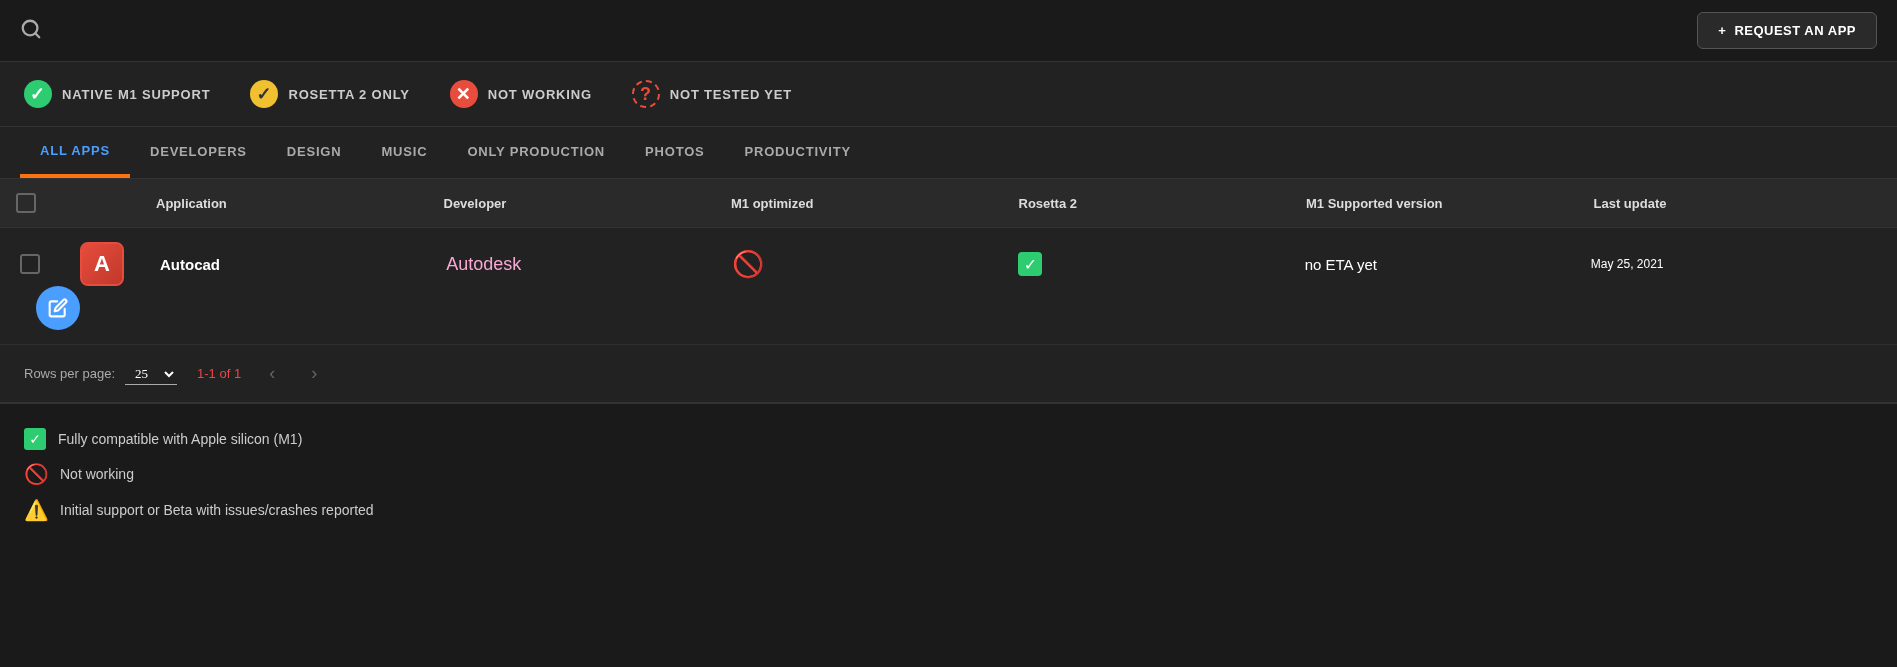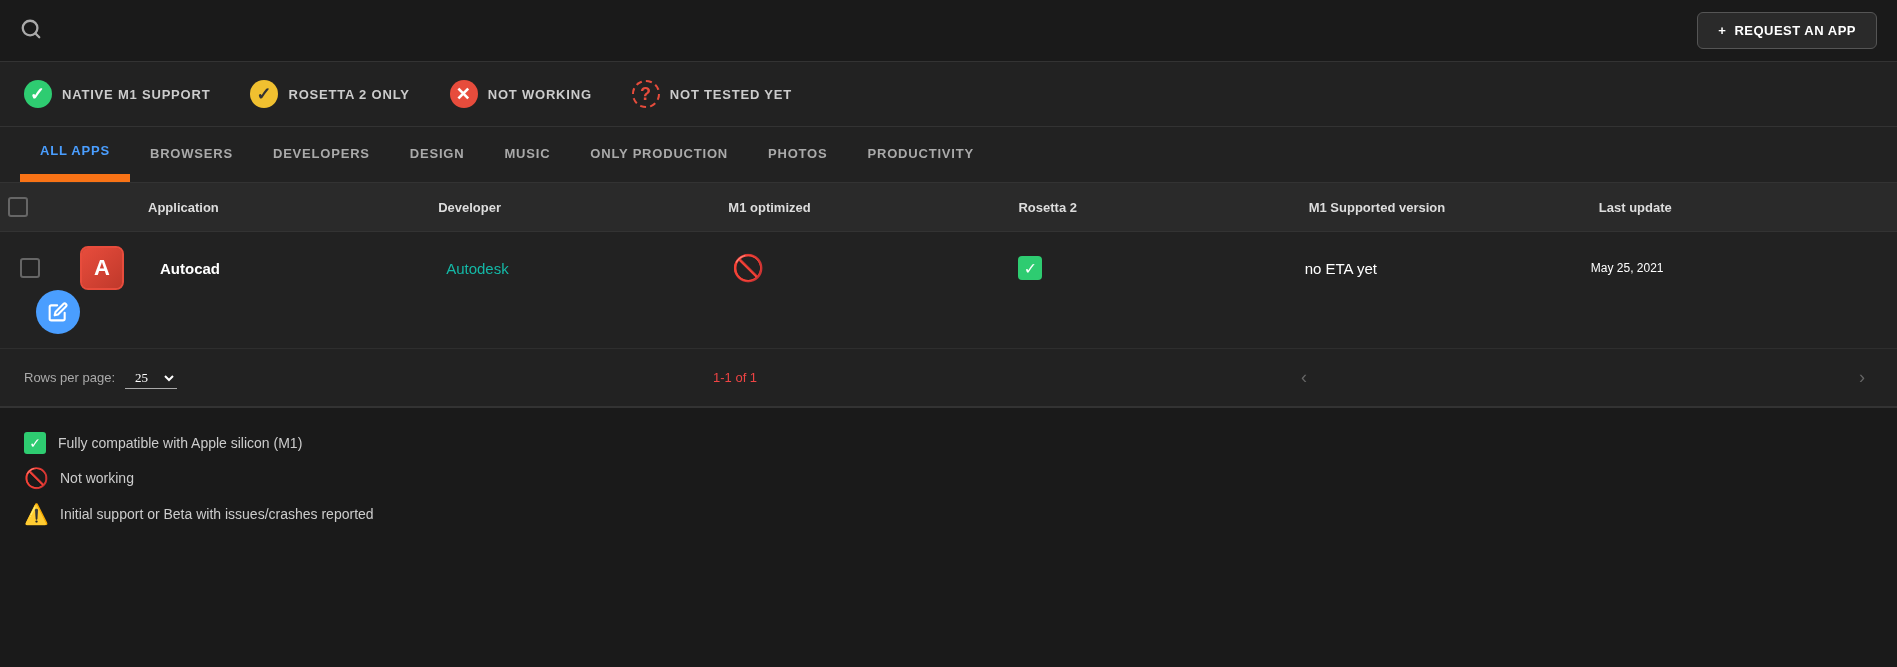--- a/index.html
+++ b/index.html
@@ -107,33 +107,33 @@
       font-size: 13px;
       font-weight: 600;
       letter-spacing: 0.8px;
       color: #aaa;
       cursor: pointer;
       border-bottom: 3px solid transparent;
       white-space: nowrap;
     }
     .tab-item.active {
       color: #4a9eff;
-      border-bottom: 8px solid #f97316;
+      border-bottom: 4px solid #f97316;
     }
 
     
     .table-container {
       background-color: #222;
       border-bottom: 1px solid #333;
     }
     .table-header {
       display: grid;
       grid-template-columns: 60px 80px 1fr 1fr 1fr 1fr 1fr 1fr;
       align-items: center;
-      padding: 14px 8px;
+      padding: 14px 16px;
       border-bottom: 1px solid #333;
       background-color: #2a2a2a;
     }
     .table-header-cell {
       font-size: 13px;
       font-weight: 600;
       color: #ddd;
     }
     .table-row {
       display: grid;
@@ -213,21 +213,21 @@
       justify-content: center;
       color: white;
       font-size: 20px;
       margin-left: auto;
     }
 
     
     .pagination {
       display: flex;
       align-items: center;
-      justify-content: space-between;
+      justify-content: flex-start;
       gap: 20px;
       padding: 14px 24px;
       background-color: #222;
       border-bottom: 1px solid #333;
     }
     .rows-per-page {
       display: flex;
       align-items: center;
       gap: 10px;
       color: #aaa;
@@ -326,21 +326,20 @@
   </div>
 
   <div class="status-item">
     <div class="status-icon dashed">?</div>
     <span>NOT TESTED YET</span>
   </div>
 </div>
 
 <div class="tabs-bar">
   <div class="tab-item active">ALL APPS</div>
-  <div class="tab-item">BROWSERS</div>
   <div class="tab-item">DEVELOPERS</div>
   <div class="tab-item">DESIGN</div>
   <div class="tab-item">MUSIC</div>
   <div class="tab-item">ONLY PRODUCTION</div>
   <div class="tab-item">PHOTOS</div>
   <div class="tab-item">PRODUCTIVITY</div>
 </div>
 
 <div class="table-container">
 
@@ -357,21 +356,21 @@
   </div>
 
   <div class="table-row">
     <div class="checkbox"></div>
     <div class="app-icon">
       <div class="app-icon-inner">
         <span style="color:white;font-weight:900;font-size:22px;">A</span>
       </div>
     </div>
     <div class="app-name">Autocad</div>
-    <div style="color:#14b8a6;font-size:15px;">Autodesk</div>
+    <div style="color:#f9a8d4;font-size:18px;">Autodesk</div>
     <div>
       <span class="no-symbol">🚫</span>
     </div>
     <div>
       <div class="check-symbol">✓</div>
     </div>
     <div style="color:#fff;font-size:15px;">no ETA yet</div>
     <div style="color:#fff;font-size:12px;">May 25, 2021</div>
     <div style="display:flex;justify-content:flex-end;">
       <button class="contribute-btn">

